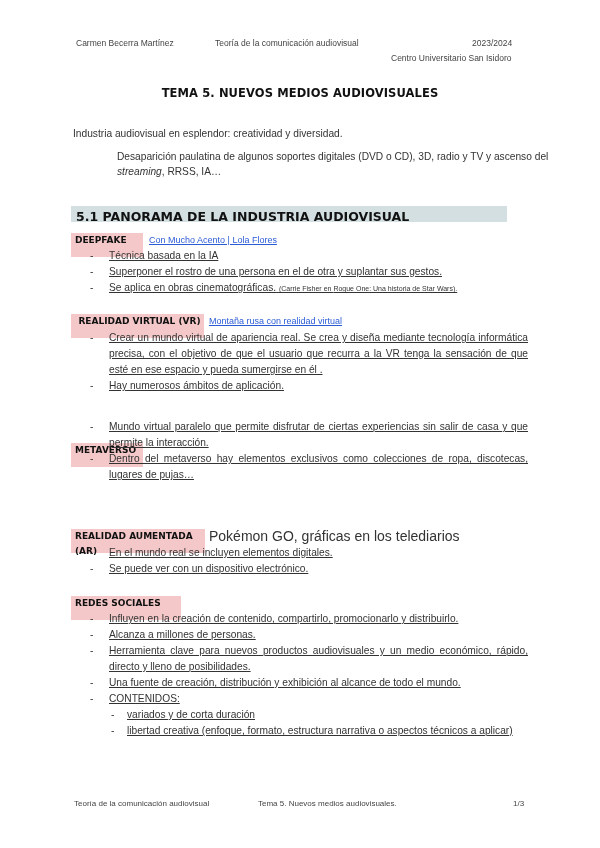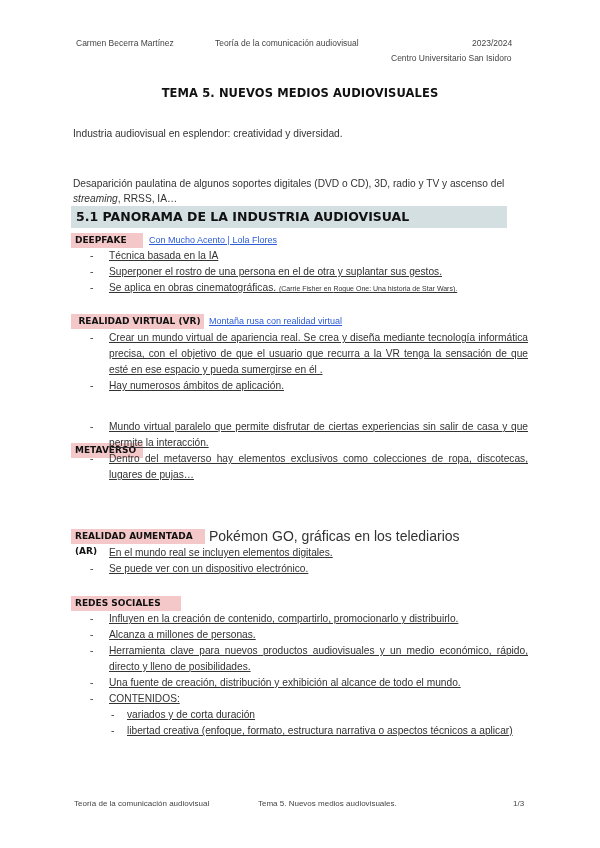--- a/index.html
+++ b/index.html
@@ -2,24 +2,24 @@
 <html><head>
   <meta charset="utf-8">
   <style>
     html, body { margin: 0; padding: 0; background: #ffffff; }
     body { width: 600px; height: 848px; position: relative; overflow: hidden;
       font-family: "Liberation Sans", sans-serif; color: #333; }
     .hdr { position: absolute; font-size: 8.5px; color: #444; }
     .title { position: absolute; left: 0; width: 600px; top: 86px; text-align: center;
       font-family: "DejaVu Sans", sans-serif; font-weight: bold; font-size: 11.5px; color: #111; letter-spacing: 0.1px; }
     .p { position: absolute; left: 73px; width: 455px; font-size: 10.2px; color: #333; line-height: 15px; }
-    .sec { position: absolute; left: 71px; width: 436px; top: 206px; height: 22px; background: #d3dfe1;
+    .sec { position: absolute; left: 71px; width: 436px; top: 206px; height: 16px; background: #d3dfe1;
       font-family: "DejaVu Sans", sans-serif; font-weight: bold; font-size: 12.5px; color: #111;
       line-height: 22px; padding-left: 5px; box-sizing: border-box; }
-    .tag { position: absolute; left: 71px; height: 15px; background: #f4c8c8;
+    .tag { position: absolute; left: 71px; height: 24px; background: #f4c8c8;
       font-family: "DejaVu Sans", sans-serif; font-weight: bold; font-size: 9px; color: #111;
       line-height: 15px; padding-left: 4px; box-sizing: border-box; }
     .link { position: absolute; font-size: 9px; color: #2b5cd6; text-decoration: underline; line-height: 15px; }
     .note { position: absolute; font-size: 14px; color: #333; line-height: 15px; }
     ul.b { position: absolute; left: 88px; width: 440px; margin: 0; padding: 0; list-style: none;
       font-size: 10.2px; color: #333; line-height: 16px; text-decoration: underline; }
     ul.b li { position: relative; padding-left: 21px; text-align: justify; }
     ul.b li::before { content: "-"; position: absolute; left: 2px; top: 0; }
     ul.b li .small { font-size: 7px; }
     ul.sub { margin: 0; padding: 0; list-style: none; }
@@ -30,21 +30,21 @@
 <body>
 
 <div class="hdr" style="left:76px;top:38px;">Carmen Becerra Martínez</div>
 <div class="hdr" style="left:215px;top:38px;">Teoría de la comunicación audiovisual</div>
 <div class="hdr" style="left:472px;top:38px;text-align:center;">2023/2024</div>
 <div class="hdr" style="left:391px;top:53px;">Centro Universitario San Isidoro</div>
 
 <div class="title">TEMA 5. NUEVOS MEDIOS AUDIOVISUALES</div>
 
 <div class="p" style="top:126px;">Industria audiovisual en esplendor: creatividad y diversidad.</div>
-<div class="p" style="top:176px;">
+<div class="p" style="top:149px;margin-left:44px;">
   <span>Desaparición paulatina de algunos soportes digitales (DVD o CD), 3D, radio y TV y ascenso del </span><em>streaming</em><span>, RRSS, IA…</span>
 </div>
 
 <div class="sec">5.1 PANORAMA DE LA INDUSTRIA AUDIOVISUAL</div>
 
 <div class="tag" style="top:233px;width:72px;">DEEPFAKE</div>
 <a class="link" style="left:149px;top:233px;">Con Mucho Acento | Lola Flores</a>
 <ul class="b" style="top:248px;">
   <li>Técnica basada en la IA</li>
   <li>Superponer el rostro de una persona en el de otra y suplantar sus gestos.</li>

